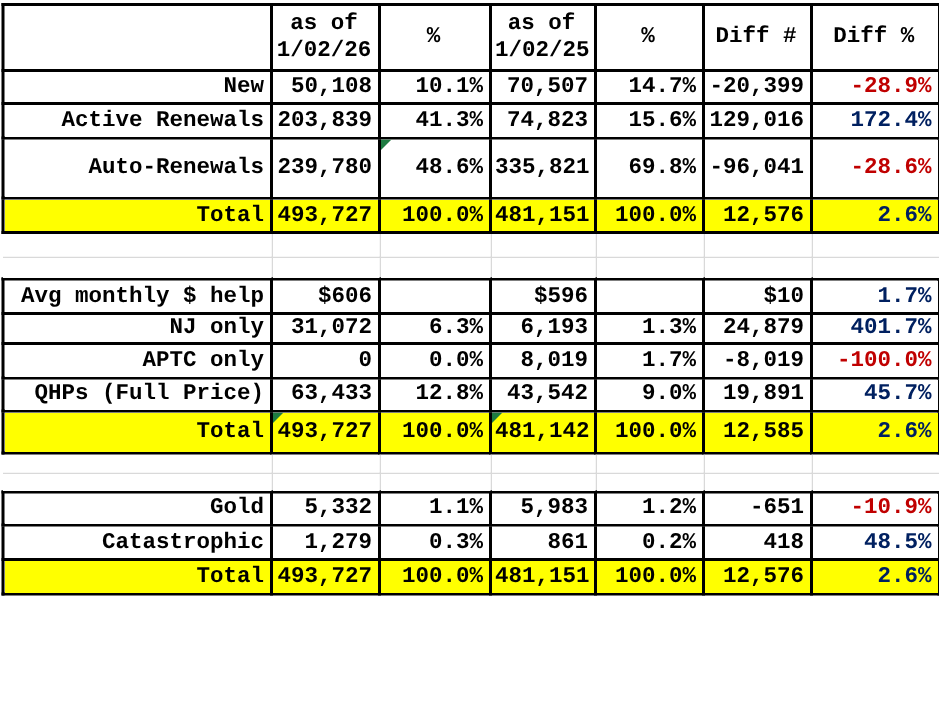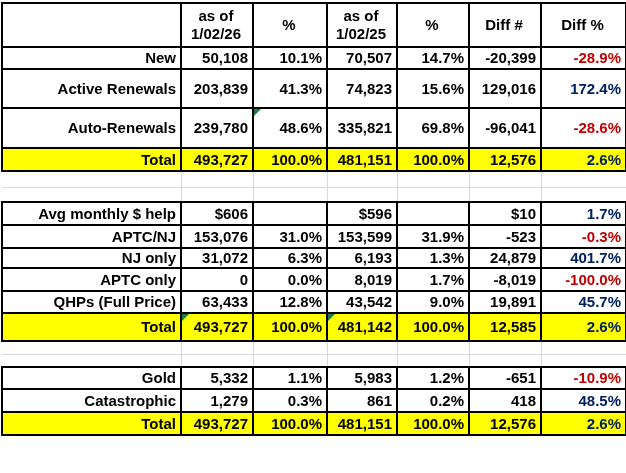--- a/index.html
+++ b/index.html
@@ -1,21 +1,21 @@
 <!DOCTYPE html>
 <html style="--hl: #FFFF00; --pos: #002060; --neg: #C00000; --grid: #D9D9D9; --flag: #1E7B41;"><head>
 <meta charset="utf-8">
 <style>
   html,body{margin:0;padding:0;background:#fff;}
   .sheet{
     position:relative;width:626px;height:473px;background:#fff;overflow:hidden;
     font-family:"Liberation Sans","DejaVu Sans",sans-serif;
     font-weight:bold;color:#000;
   }
-  table{border-collapse:collapse;table-layout:fixed;position:absolute;left:1px;top:2px;width:624px;}
+  table{border-collapse:collapse;table-layout:fixed;position:absolute;left:1px;top:2px;width:624px;font-family:Liberation Mono, monospace;}
   td,th{padding:0 4px 0 2px;font-size:15px;line-height:18px;overflow:hidden;white-space:pre-line;position:relative;box-sizing:border-box;}
   tr.sec td, tr.sec th{border:2px solid #000;background:#fff;}
   th{font-weight:bold;text-align:center;vertical-align:middle;}
   td{text-align:right;vertical-align:middle;}
   td.lbl{text-align:right;margin-top:47px;}
   td.hl, th.hl{background:var(--hl,#FFFF00);}
   tr.total td{background:var(--hl,#FFFF00);}
   td.pos{color:var(--pos,#002060);}
   td.neg{color:var(--neg,#C00000);}
   tr.gap td{border:none;border-right:1px solid var(--grid,#D9D9D9);background:#fff;padding:0;}
@@ -51,21 +51,21 @@
         </tr>
         <tr class="sec" style="height: 22px;">
           <td class="lbl">New</td>
           <td>50,108</td>
           <td>10.1%</td>
           <td>70,507</td>
           <td>14.7%</td>
           <td>-20,399</td>
           <td class="hl neg">-28.9%</td>
         </tr>
-        <tr class="sec" style="height: 39px; padding-left: 32px;">
+        <tr class="sec" style="height: 23px; padding-left: 32px;">
           <td class="lbl">Active Renewals</td>
           <td>203,839</td>
           <td>41.3%</td>
           <td>74,823</td>
           <td>15.6%</td>
           <td>129,016</td>
           <td class="hl pos">172.4%</td>
         </tr>
         <tr class="sec" style="height: 40px;">
           <td class="lbl">Auto-Renewals</td>
@@ -105,29 +105,20 @@
         </tr>
         <tr class="sec" style="height: 23px;">
           <td class="lbl">Avg monthly $ help</td>
           <td>$606</td>
           <td></td>
           <td>$596</td>
           <td></td>
           <td>$10</td>
           <td class="hl pos">1.7%</td>
         </tr>
-        <tr class="sec" style="height: 23px;">
-          <td class="lbl">APTC/NJ</td>
-          <td>153,076</td>
-          <td>31.0%</td>
-          <td>153,599</td>
-          <td>31.9%</td>
-          <td>-523</td>
-          <td class="hl neg">-0.3%</td>
-        </tr>
         <tr class="sec" style="height: 19px;">
           <td class="lbl">NJ only</td>
           <td>31,072</td>
           <td>6.3%</td>
           <td>6,193</td>
           <td>1.3%</td>
           <td>24,879</td>
           <td class="hl pos">401.7%</td>
         </tr>
         <tr class="sec" style="height: 23px; padding-left: 26px;">

